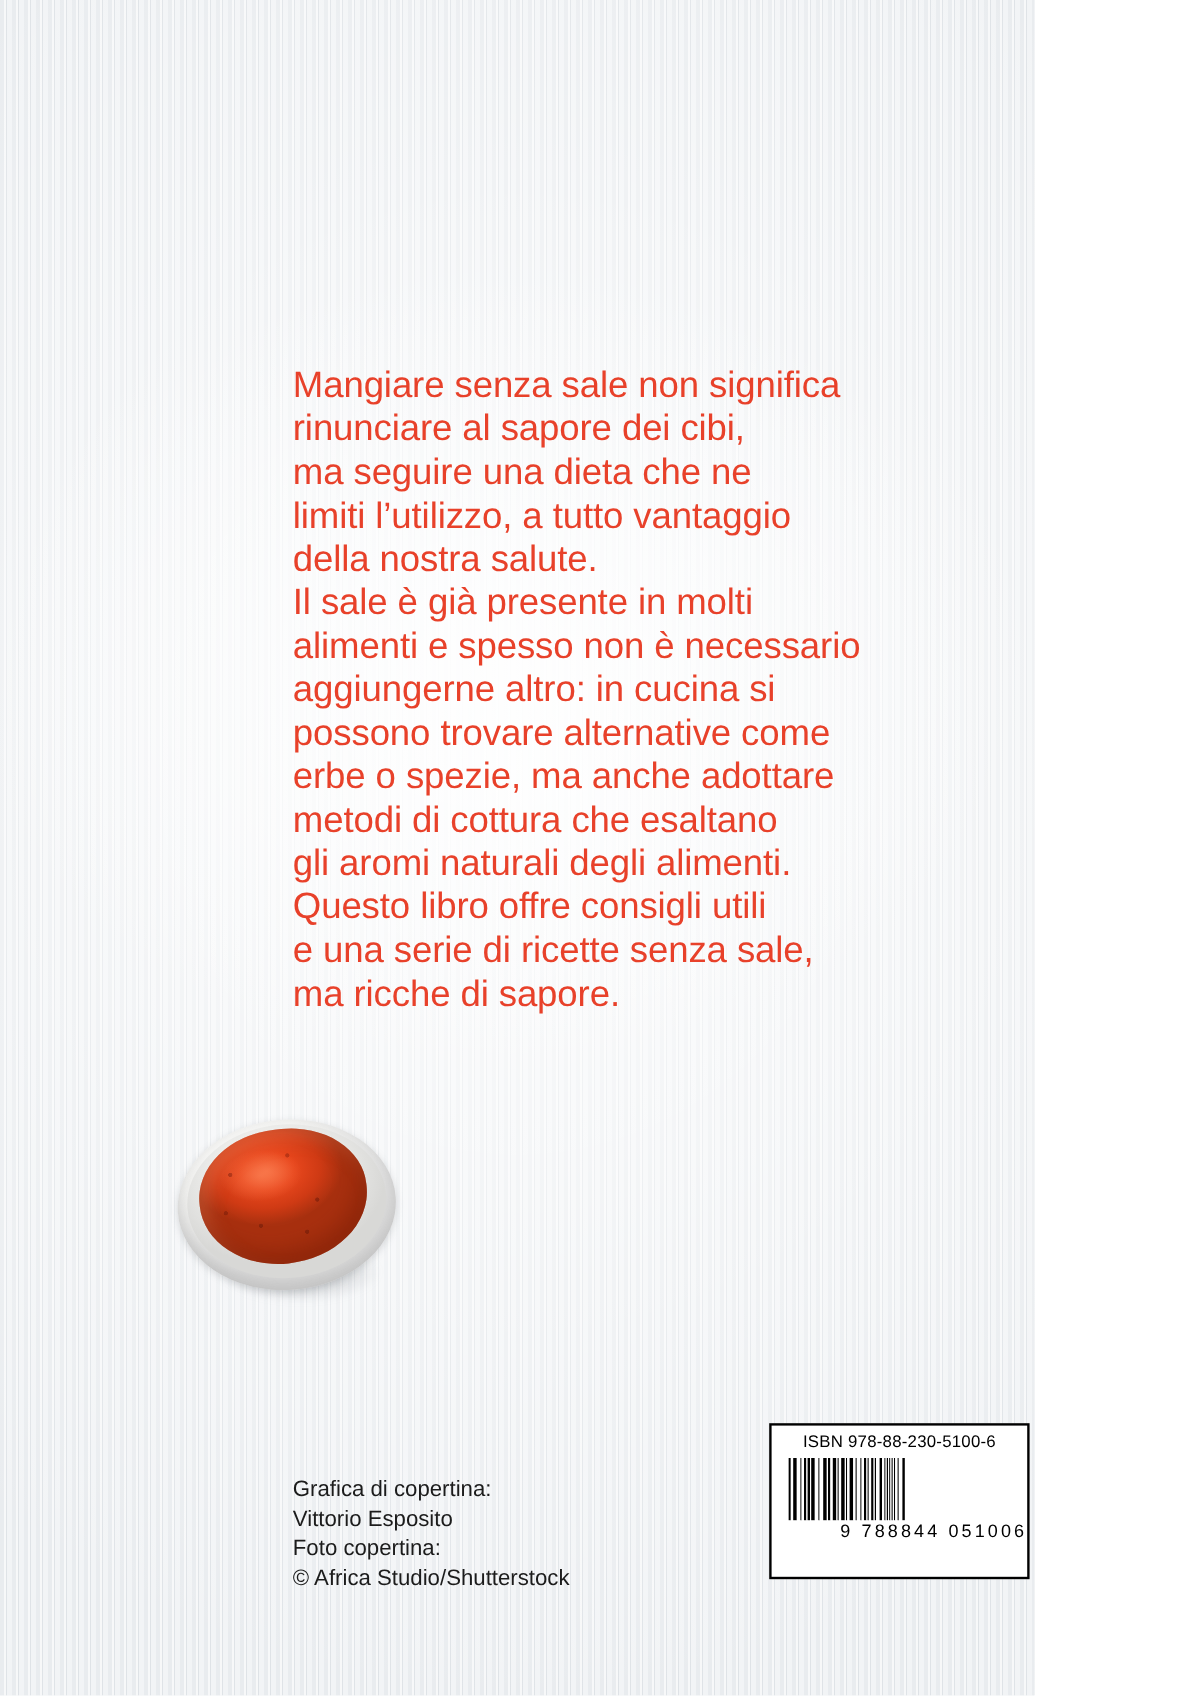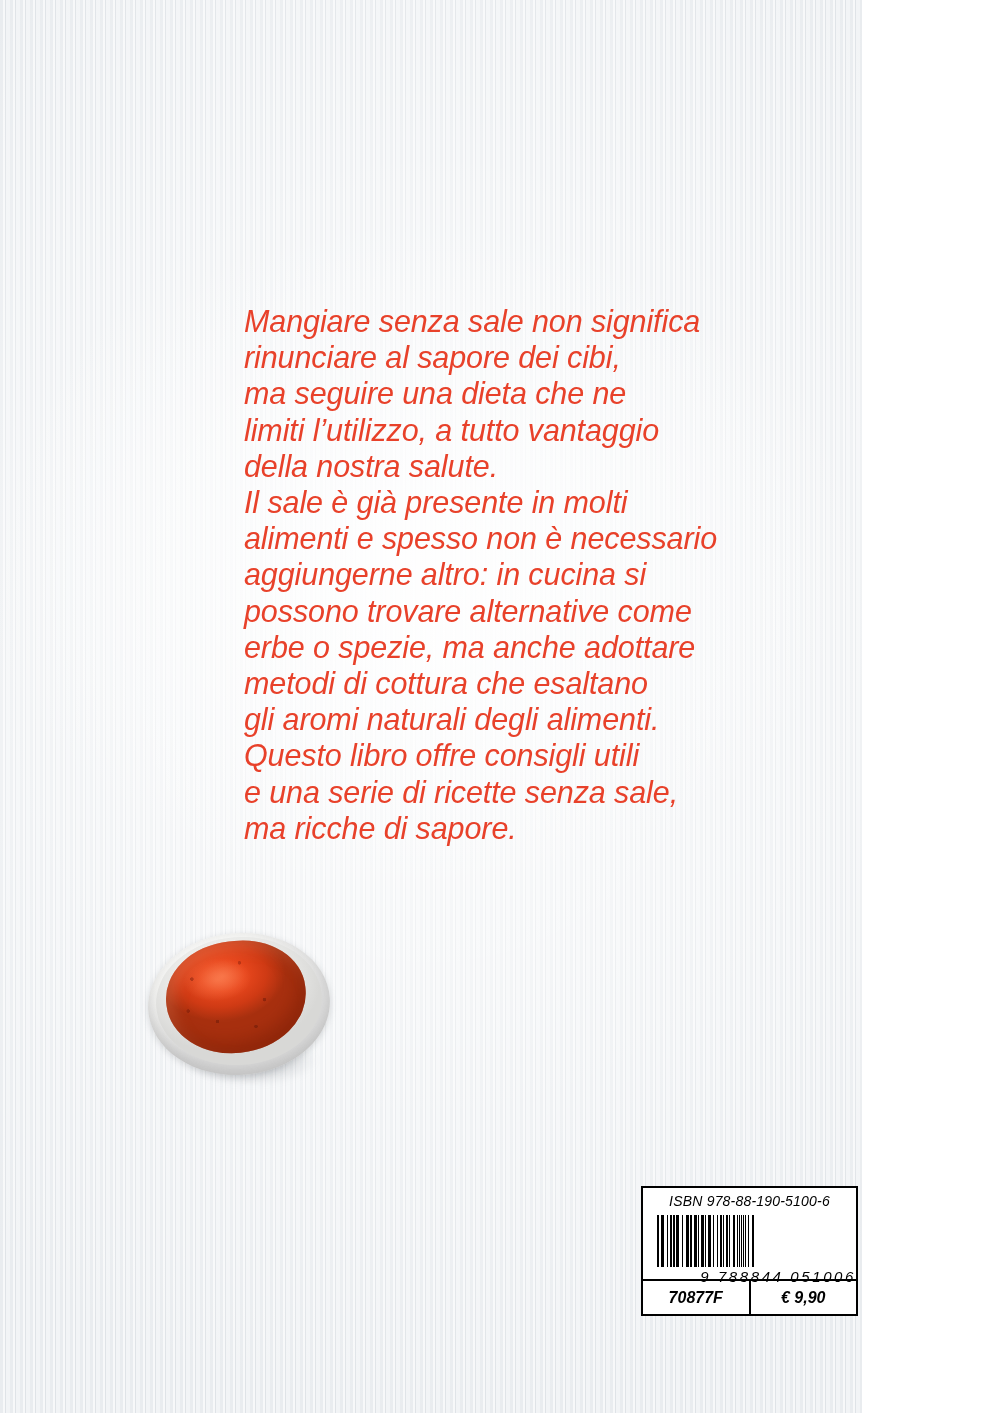--- a/index.html
+++ b/index.html
@@ -25,21 +25,20 @@
         #e9ecef 0px,
         #e9ecef 3px,
         #f7f8f9 3px,
         #f7f8f9 5px,
         #dfe3e7 5px,
         #dfe3e7 6px,
         #f2f4f6 6px,
         #f2f4f6 10px
       ),
       linear-gradient(180deg, #eceef1 0%, #f4f5f7 30%, #eef0f3 70%, #e7eaed 100%);
-    font-style: italic;
   }
 
   
   .page::before {
     content: "";
     position: absolute;
     left: 0; right: 0; top: 180px; height: 760px;
     background: radial-gradient(ellipse 70% 60% at 48% 50%, rgba(255,255,255,0.75) 0%, rgba(255,255,255,0) 75%);
     pointer-events: none;
   }
@@ -232,23 +231,27 @@
 ma ricche di sapore.</div>
 
   <div class="bowl">
     <div class="bowl-shadow"></div>
     <div class="bowl-dish"></div>
     <div class="bowl-rim"></div>
     <div class="bowl-spice"></div>
     <div class="bowl-grain"></div>
   </div>
 
+  <div class="credits">Grafica di copertina:
+Vittorio Esposito
+Foto copertina:
+© Africa Studio/Shutterstock</div>
 
   <div class="isbn-block">
-    <div class="isbn-text">ISBN 978-88-190-5100-6</div>
+    <div class="isbn-text">ISBN 978-88-230-5100-6</div>
 
     <div class="barcode" id="barcode">
         <span style="width:2px;background:#000"></span>
         <span style="width:2px;background:#fff"></span>
         <span style="width:3px;background:#000"></span>
         <span style="width:3px;background:#fff"></span>
         <span style="width:1px;background:#000"></span>
         <span style="width:2px;background:#fff"></span>
         <span style="width:2px;background:#000"></span>
         <span style="width:1px;background:#fff"></span>
@@ -297,19 +300,15 @@
         <span style="width:1px;background:#000"></span>
         <span style="width:2px;background:#fff"></span>
         <span style="width:1px;background:#000"></span>
         <span style="width:1px;background:#fff"></span>
         <span style="width:2px;background:#fff"></span>
         <span style="width:2px;background:#000"></span>
       </div>
 
     <div class="ean-digits">9 788844 051006</div>
 
-    <div class="isbn-footer">
-      <div class="isbn-code">70877F</div>
-      <div class="isbn-price">€ 9,90</div>
-    </div>
   </div>
 
 </div>
 
 </body></html>

